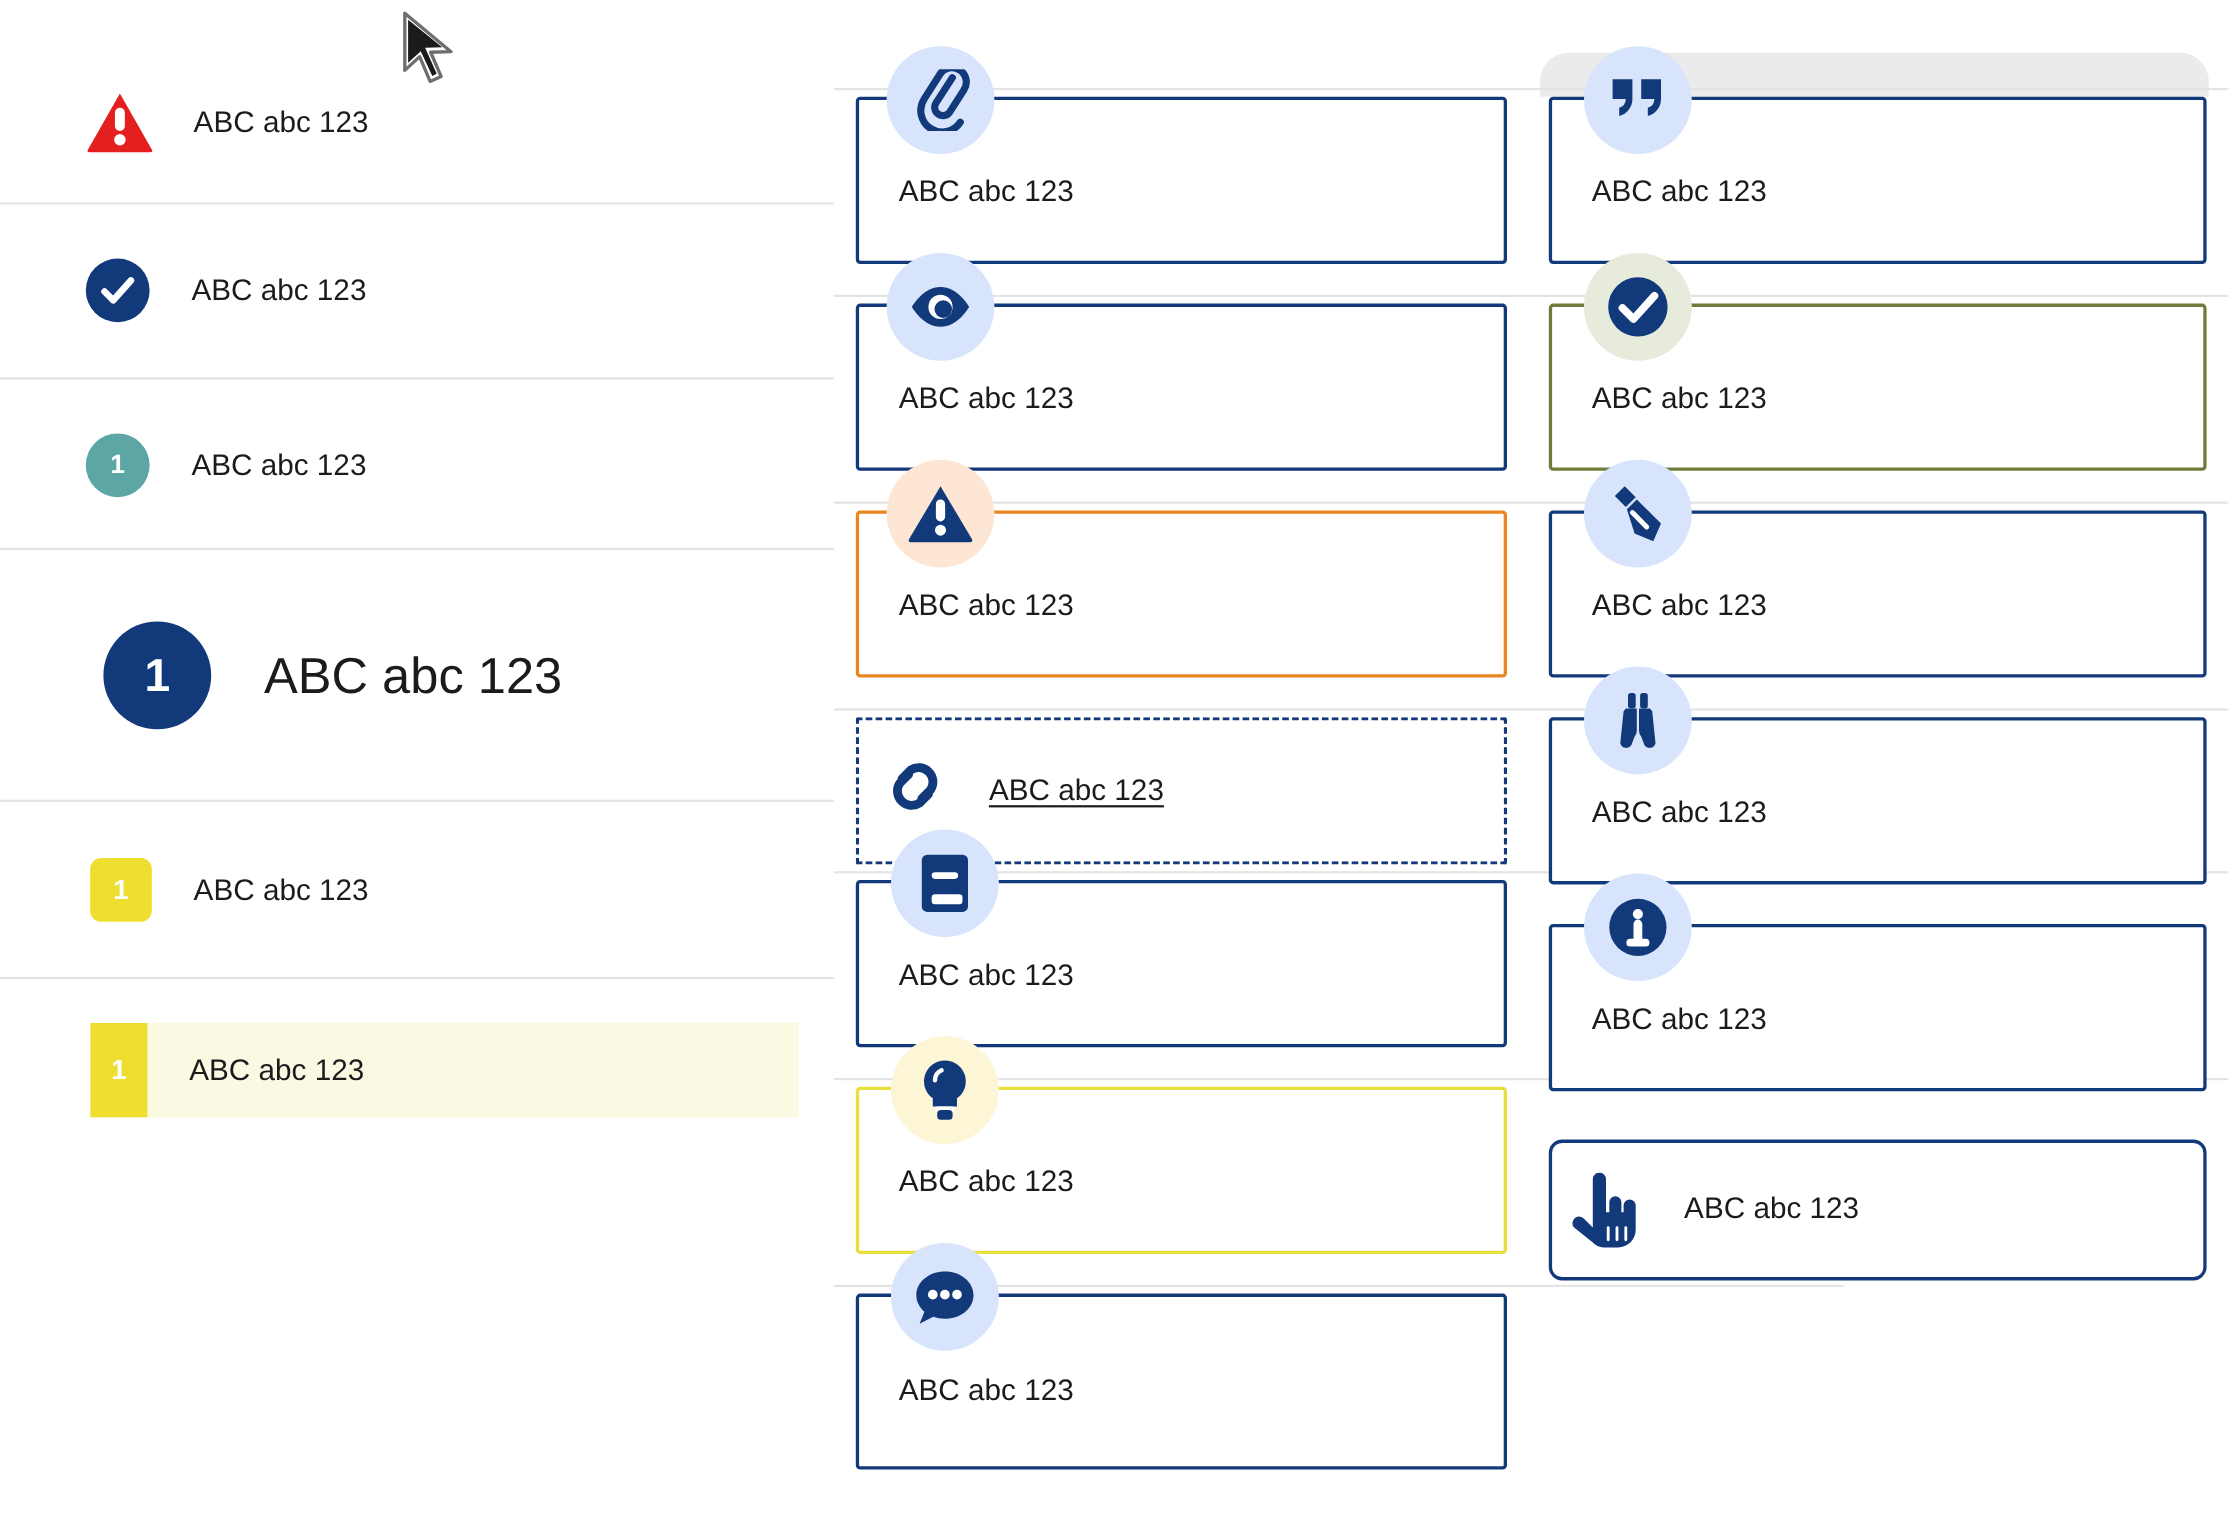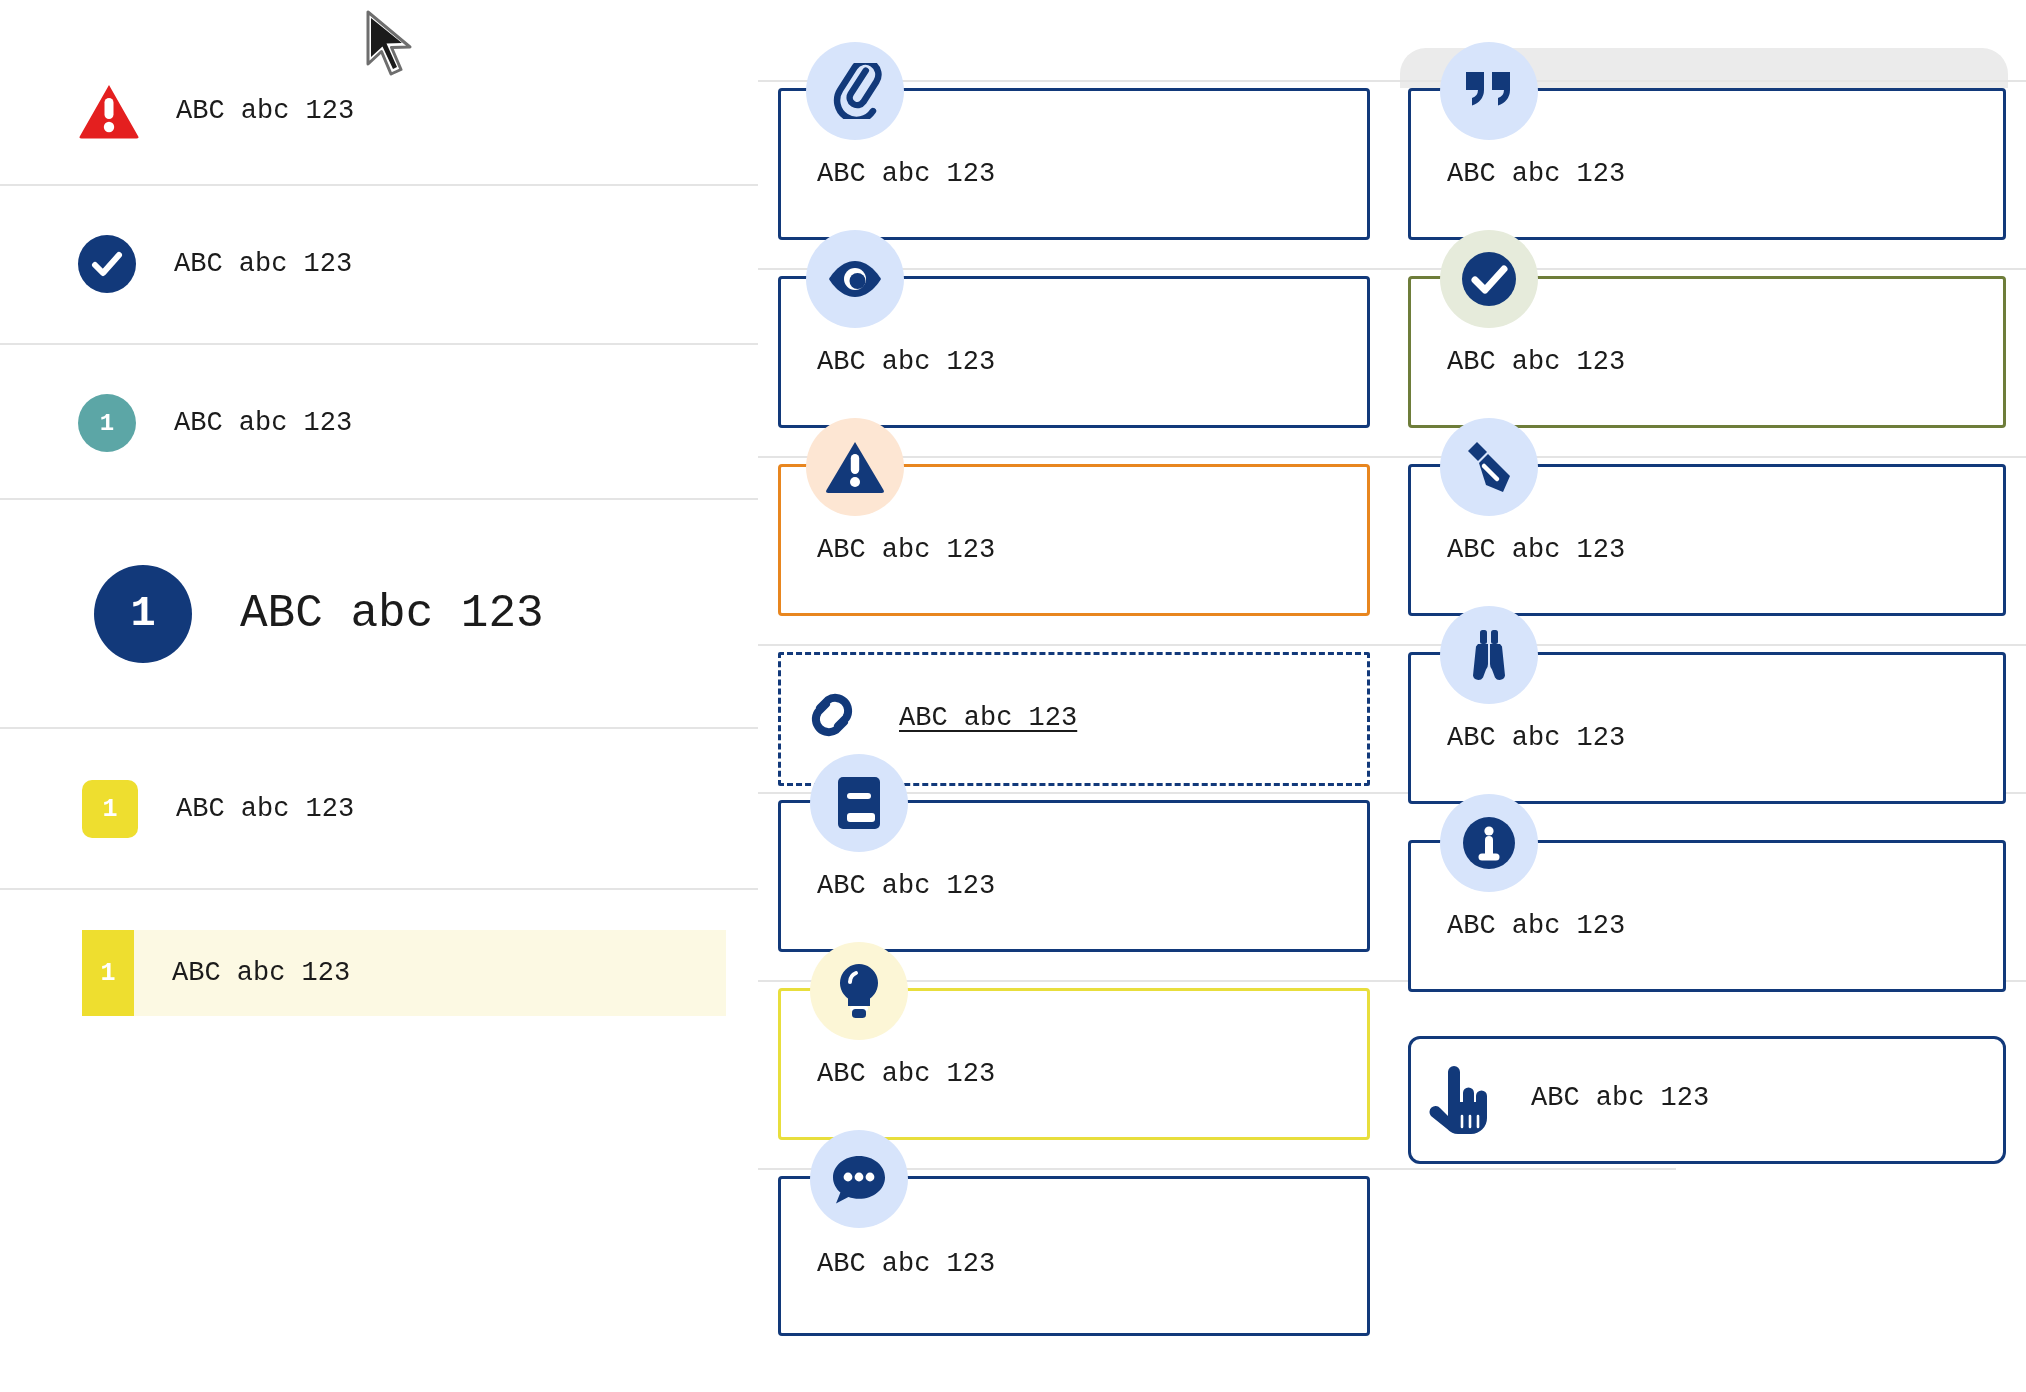--- a/index.html
+++ b/index.html
@@ -2,21 +2,21 @@
 <html><head>
 <meta charset="utf-8">
 <style>
   * { box-sizing: border-box; margin: 0; padding: 0; }
   html, body {
     width: 2026px; height: 1392px;
     background: #ffffff;
     font-family: "Liberation Sans", "DejaVu Sans", sans-serif;
     overflow: hidden;
   }
-  .stage { position: relative; width: 2026px; height: 1392px; font-family: Liberation Mono, monospace; }
+  .stage { position: relative; width: 2026px; height: 1392px; }
 
   
   .lbl { color: #1b1b1b; white-space: nowrap; }
 
   
   .sidebar { position: absolute; left: 0; top: 0; width: 758px; height: 1392px; }
   .srow { position: absolute; left: 0; width: 758px; display: flex; align-items: center; }
   .srow .hr { position: absolute; left: 0; top: 0; width: 758px; height: 2px; background: #e4e4e4; }
   .srow .slbl { font-size: 27px; color: #1b1b1b; }
 

